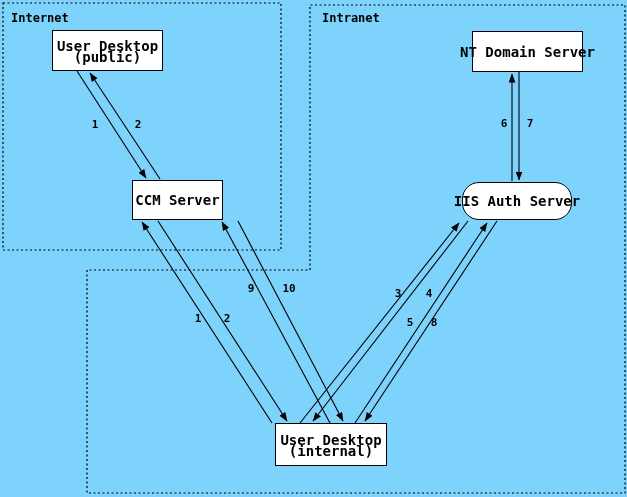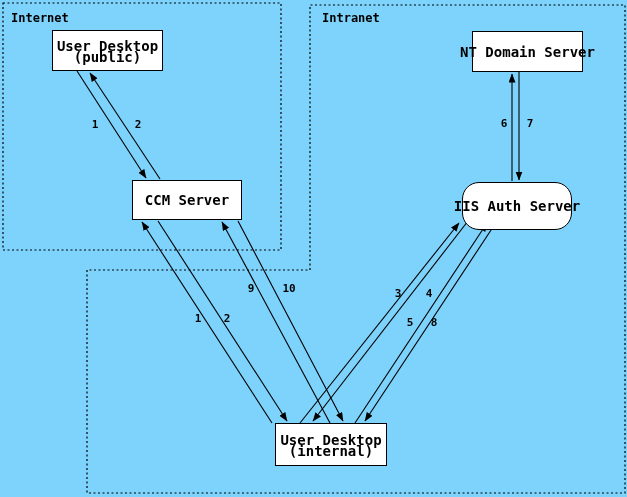--- a/index.html
+++ b/index.html
@@ -97,27 +97,27 @@
       <line x1="512" y1="181" x2="512" y2="74" stroke="#000000" stroke-width="1.1" marker-end="url(#ah)"></line>
       <text x="504" y="127" class="edge-label">6</text>
       <line x1="519" y1="72" x2="519" y2="180" stroke="#000000" stroke-width="1.1" marker-end="url(#ah)"></line>
       <text x="530" y="127" class="edge-label">7</text>
     </svg>
   <div id="nodes-layer">
       <div class="node" style="left: 52px; top: 30px; width: 111px; height: 41px;">
         <div class="title">User Desktop</div>
         <div class="subtitle">(public)</div>
       </div>
-      <div class="node" style="left: 132px; top: 180px; width: 110px; height: 40px;">
+      <div class="node" style="left: 132px; top: 180px; width: 91px; height: 40px;">
         <div class="title">CCM Server</div>
       </div>
       <div class="node" style="left: 461px; top: 31px; width: 111px; height: 41px; margin-left: 11px;">
         <div class="title">NT Domain Server</div>
       </div>
-      <div class="node" style="left: 462px; top: 182px; width: 110px; height: 48px; border-radius: 17px;">
+      <div class="node" style="left: 462px; top: 182px; width: 110px; height: 38px; border-radius: 17px;">
         <div class="title">IIS Auth Server</div>
       </div>
       <div class="node" style="left: 275px; top: 423px; width: 112px; height: 43px;">
         <div class="title">User Desktop</div>
         <div class="subtitle">(internal)</div>
       </div>
     </div>
 </div>
 
 </body></html>

